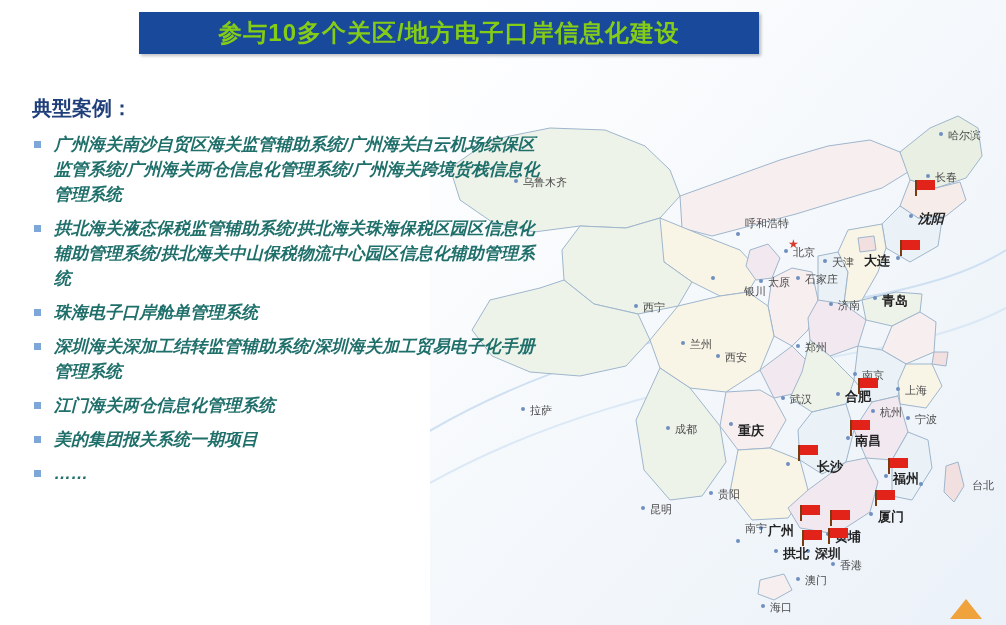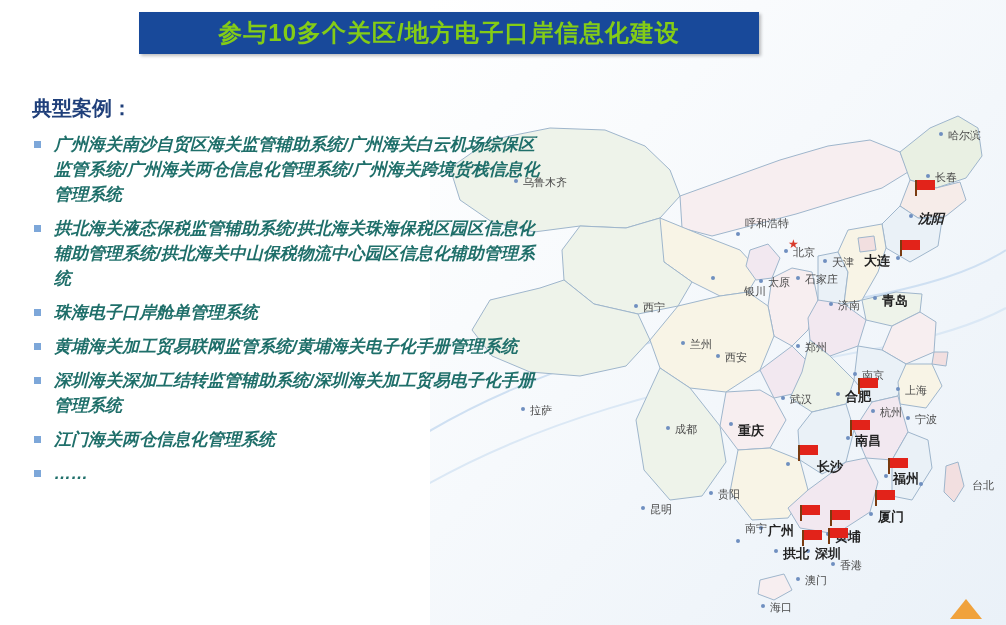--- a/index.html
+++ b/index.html
@@ -283,20 +283,20 @@
 <div id="title-bar">
   <span class="title-text">参与10多个关区/地方电子口岸信息化建设</span>
 </div>
 
 <div id="content">
   <div id="section-heading">典型案例：</div>
   <ul class="case-list" id="case-list">
       <li><span class="bullet"></span><span>广州海关南沙自贸区海关监管辅助系统/广州海关白云机场综保区监管系统/广州海关两仓信息化管理系统/广州海关跨境货栈信息化管理系统</span></li>
       <li><span class="bullet"></span><span>拱北海关液态保税监管辅助系统/拱北海关珠海保税区园区信息化辅助管理系统/拱北海关中山保税物流中心园区信息化辅助管理系统</span></li>
       <li><span class="bullet"></span><span>珠海电子口岸舱单管理系统</span></li>
-      <li><span class="bullet"></span><span>黄埔海关加工贸易联网监管系统/黄埔海关电子化手册管理系统</span></li>
       <li><span class="bullet"></span><span>深圳海关深加工结转监管辅助系统/深圳海关加工贸易电子化手册管理系统</span></li>
       <li><span class="bullet"></span><span>江门海关两仓信息化管理系统</span></li>
+      <li><span class="bullet"></span><span>美的集团报关系统一期项目</span></li>
       <li><span class="bullet"></span><span>……</span></li>
     </ul>
 </div>
 
 <div id="corner-arrow"></div>
 
 </body></html>

